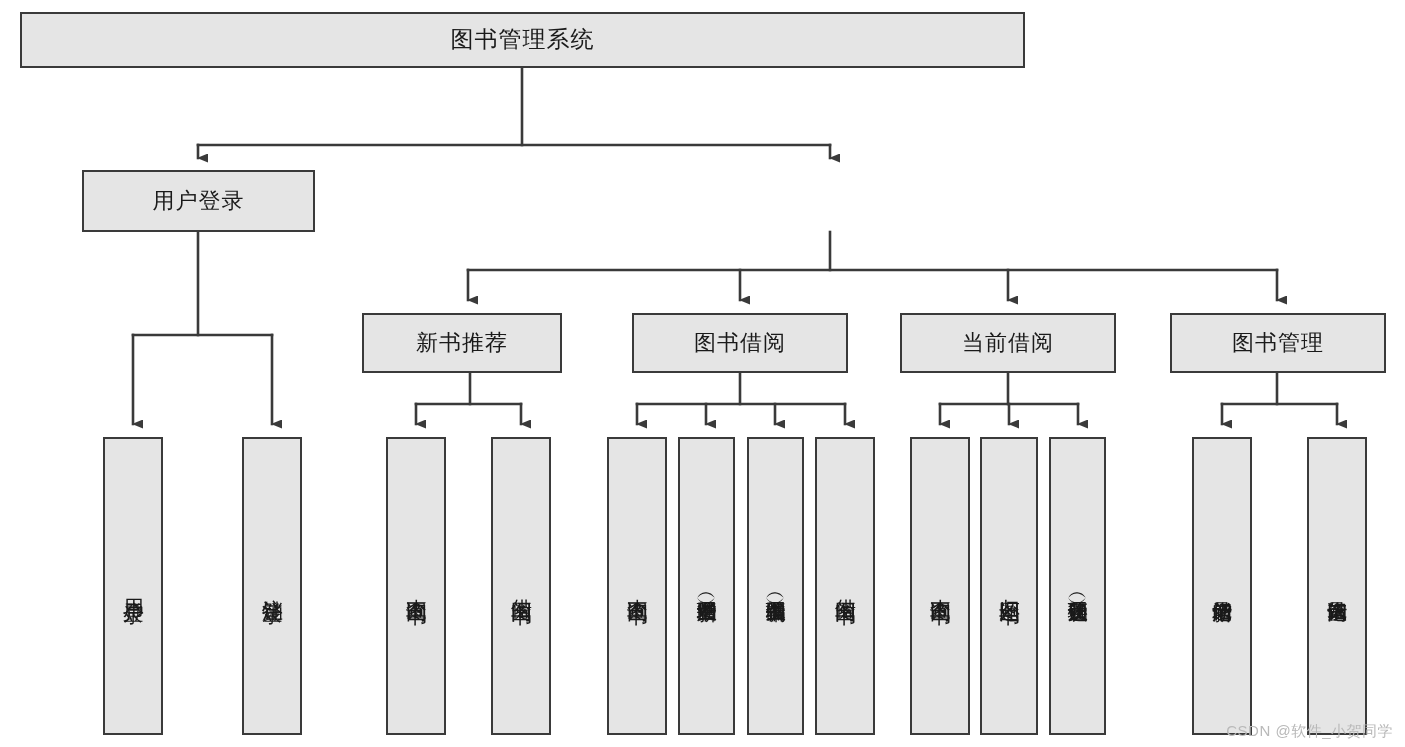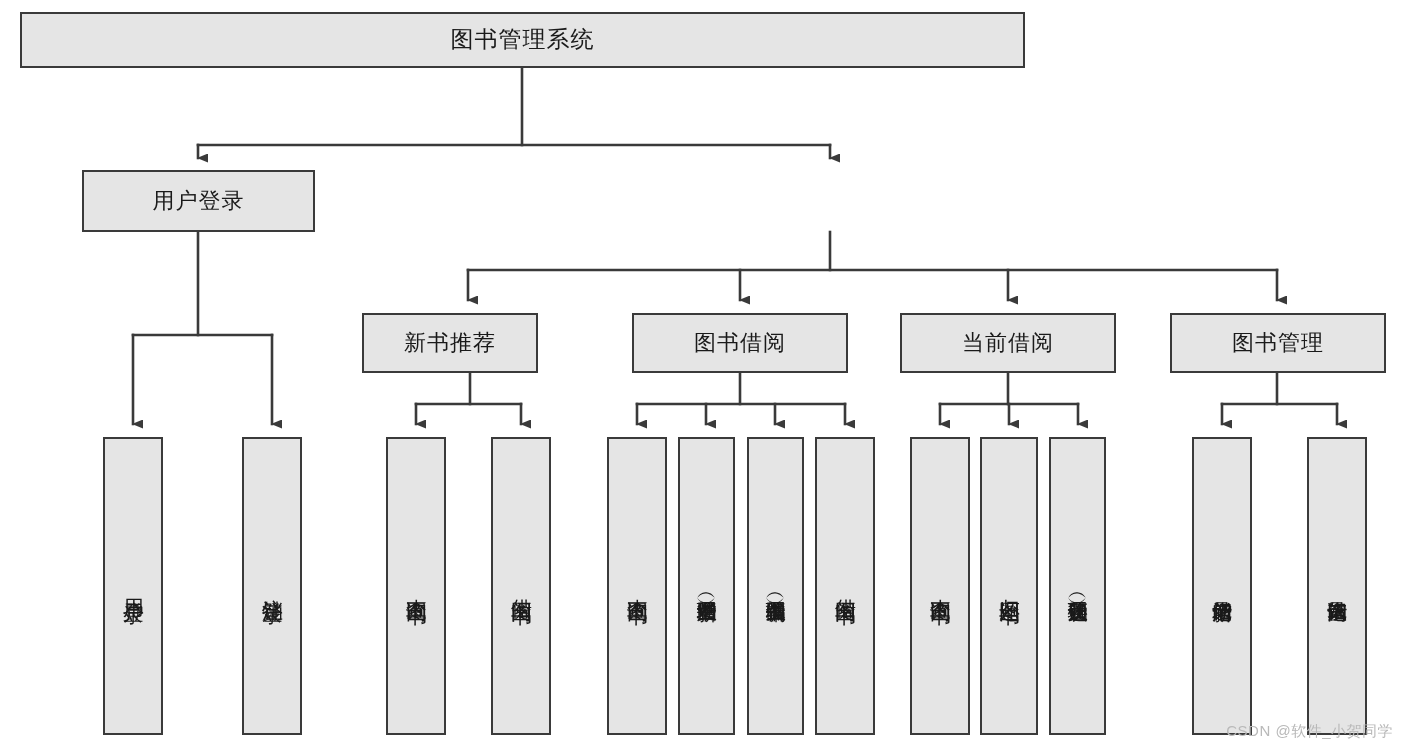--- a/index.html
+++ b/index.html
@@ -131,21 +131,21 @@
   </svg>
 
   <div class="node node-h node-root" style="left:20px; top:12px; width:1005px; height:56px;">
     <span class="node-label">图书管理系统</span>
   </div>
 
   <div class="node node-h" style="left:82px; top:170px; width:233px; height:62px;">
     <span class="node-label">用户登录</span>
   </div>
 
-  <div class="node node-h" style="left:362px; top:313px; width:176px; height:60px;text-align:center;">
+  <div class="node node-h" style="left:362px; top:313px; width:200px; height:60px;text-align:center;">
     <span class="node-label">新书推荐</span>
   </div>
   <div class="node node-h" style="left:632px; top:313px; width:216px; height:60px;">
     <span class="node-label">图书借阅</span>
   </div>
   <div class="node node-h" style="left:900px; top:313px; width:216px; height:60px;">
     <span class="node-label">当前借阅</span>
   </div>
   <div class="node node-h" style="left:1170px; top:313px; width:216px; height:60px;">
     <span class="node-label">图书管理</span>

